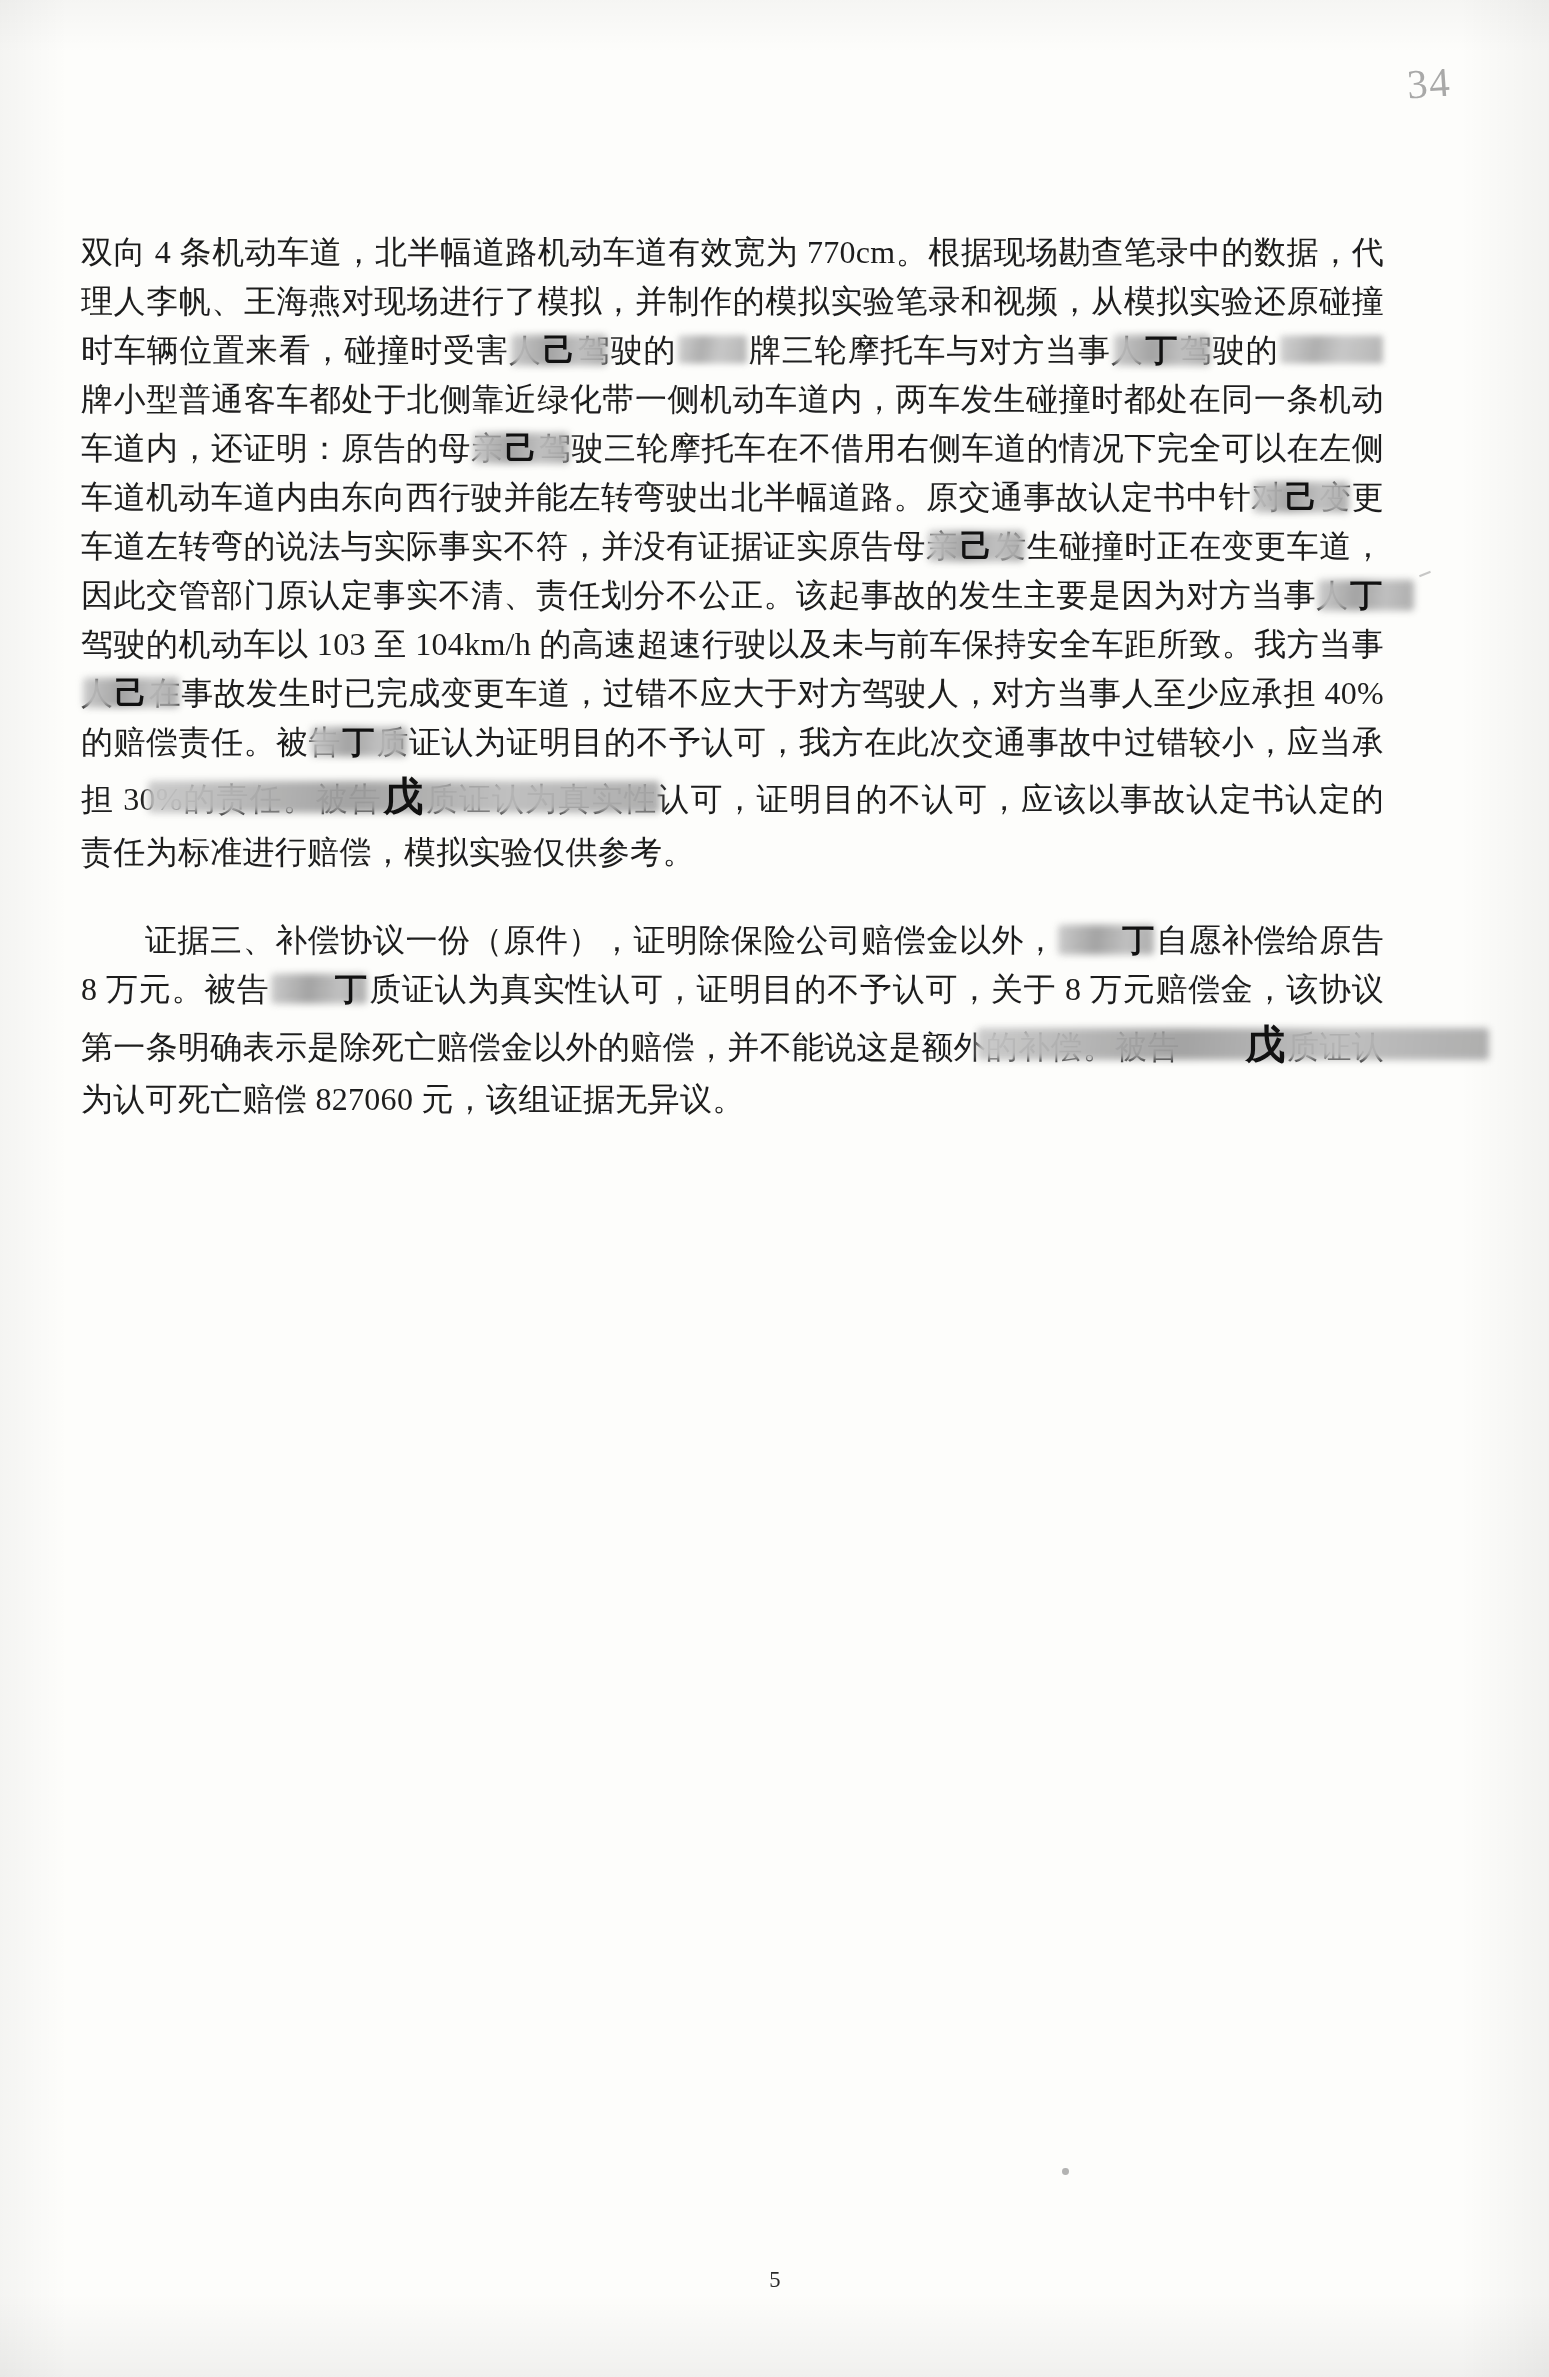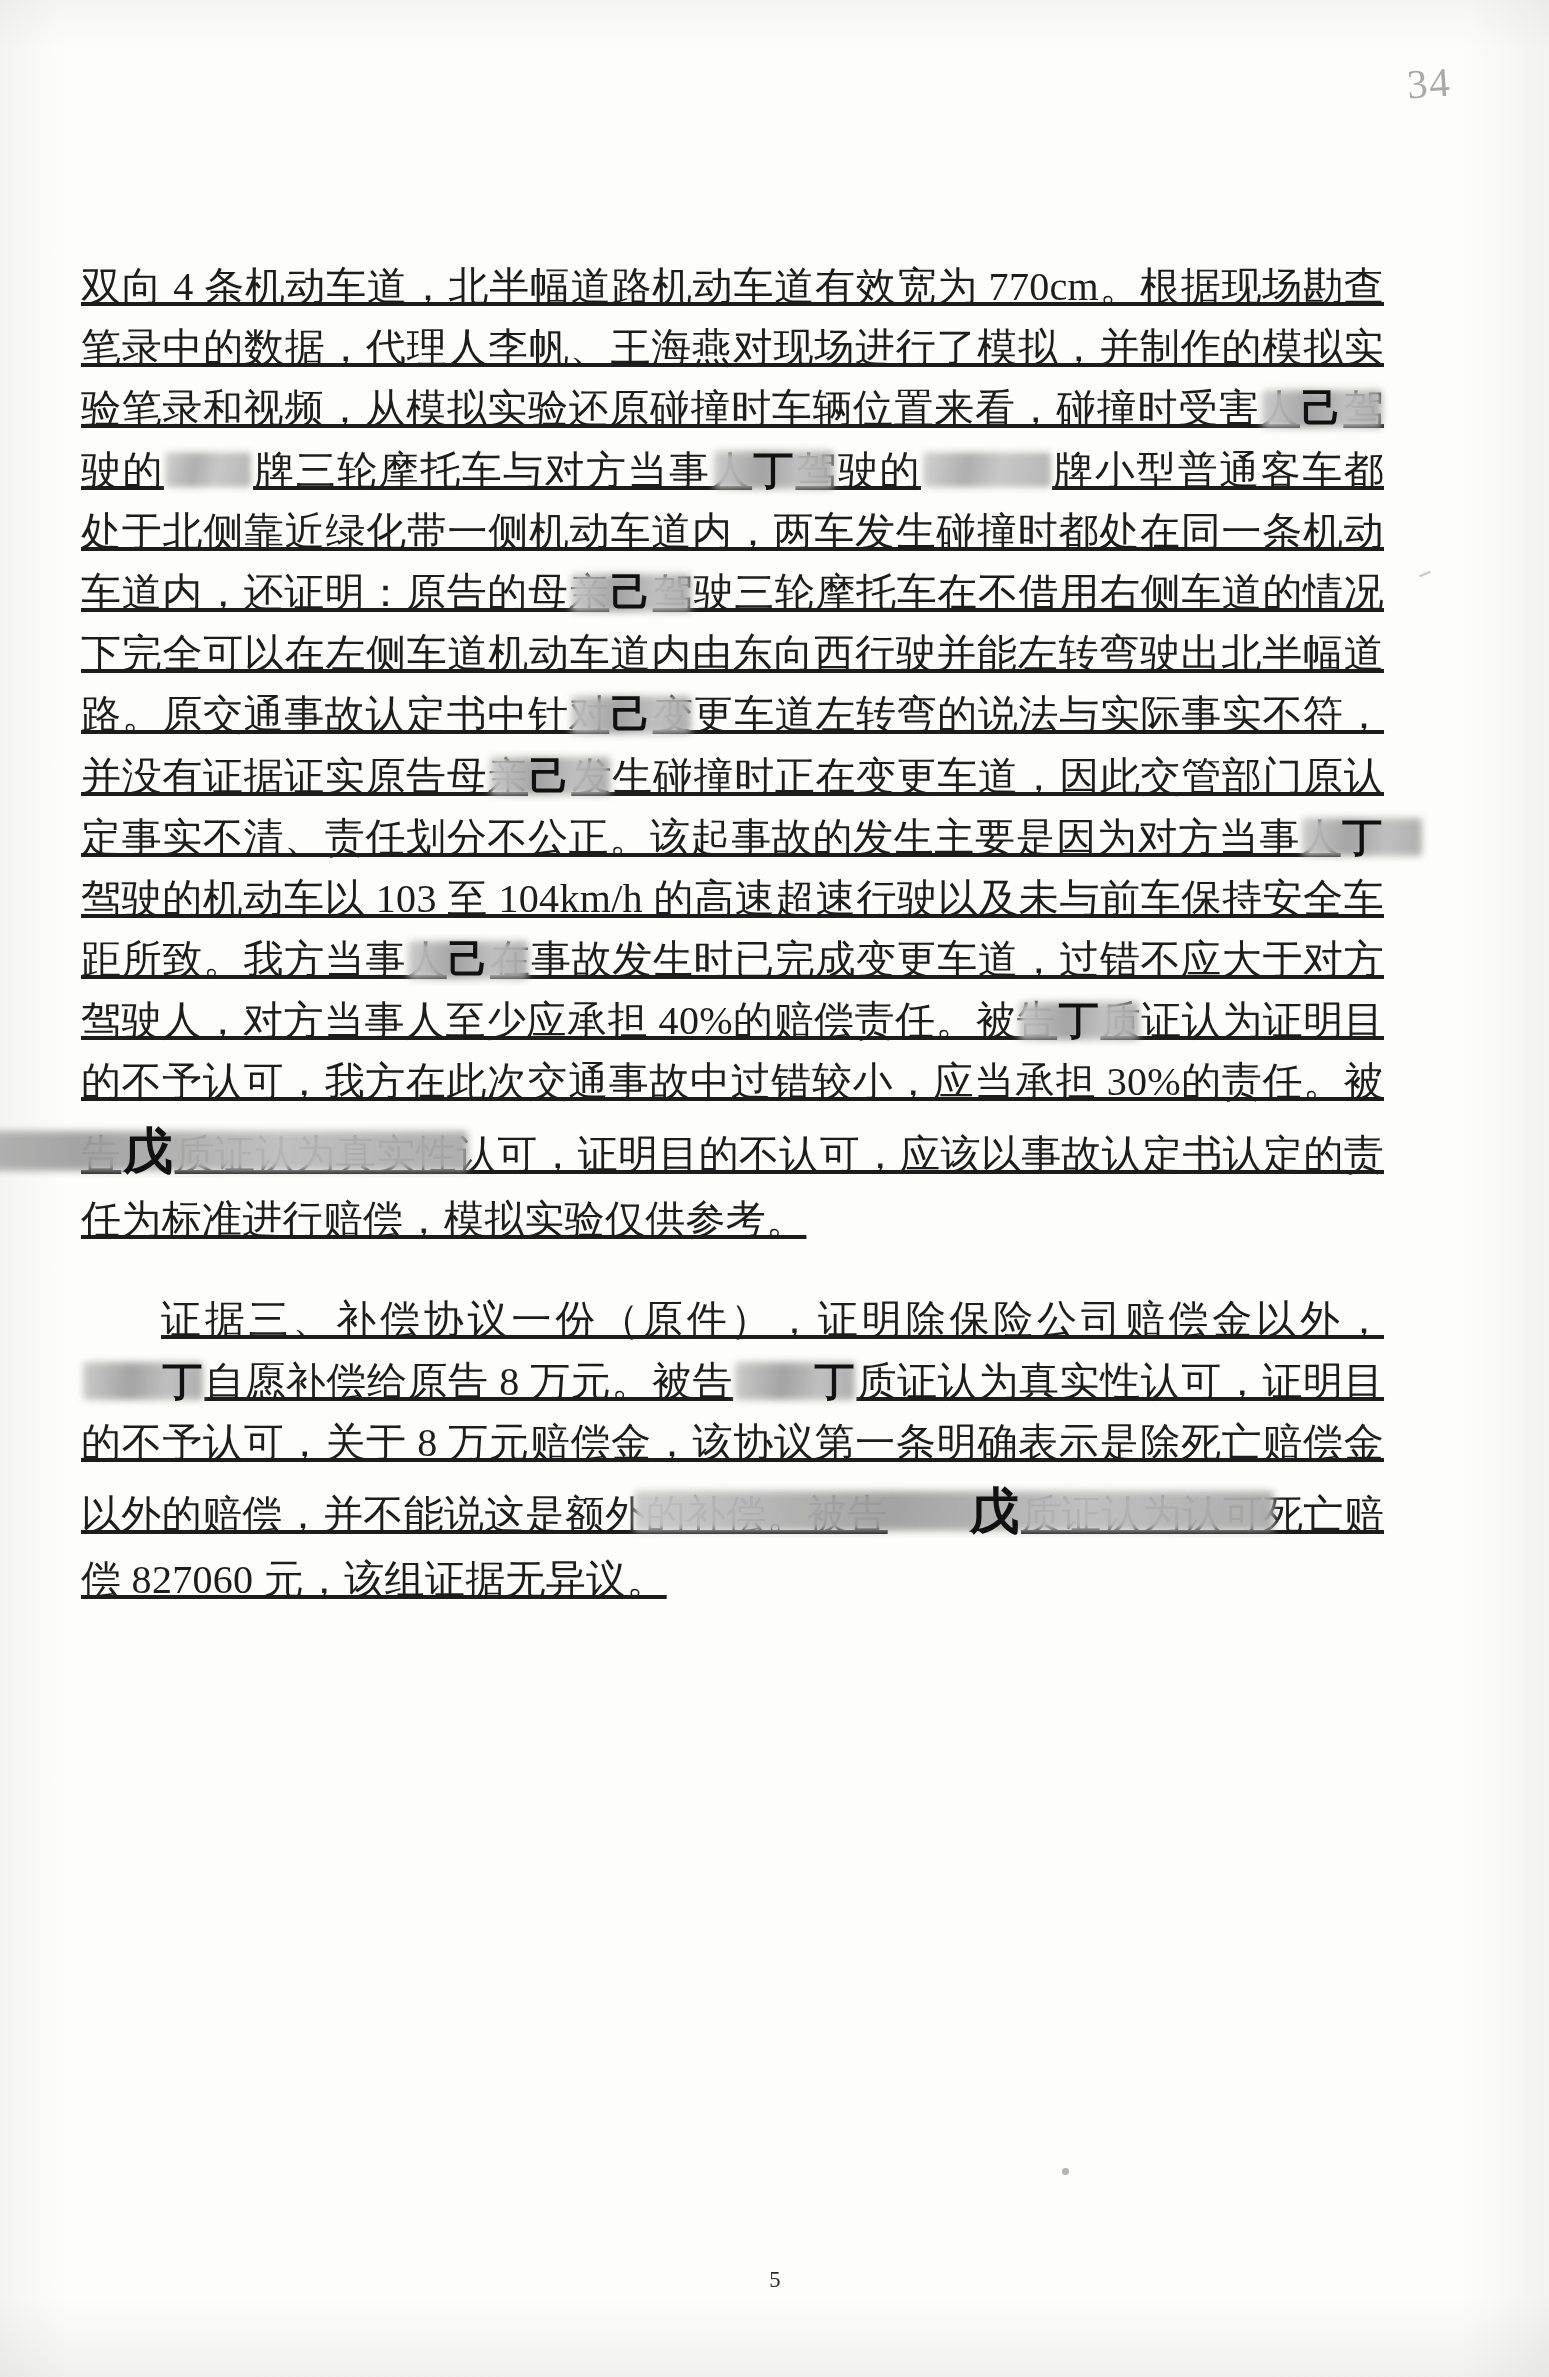--- a/index.html
+++ b/index.html
@@ -51,29 +51,28 @@
     position: absolute;
     width: 6.8px;
     height: 6.8px;
     background: #9a9a9a;
     border-radius: 50%;
     opacity: 0.75;
   }
   .body-text {
     position: absolute;
     left: 81px;
-    top: 256px;
+    top: 228px;
     width: 1303px;
-    font-size: 40px;
+    font-size: 32px;
     line-height: 1.53;
     color: #1d1d1d;
     text-align: justify;
     letter-spacing: 0.3px;
     font-family: "Liberation Serif", "DejaVu Serif", serif;
-    text-decoration: underline;
   }
   .para {
     margin: 0 0 4.5px 0;
     white-space: normal;
   }
   .para.indent {
     text-indent: 2em;
     margin-top: 39px;
   }
   

